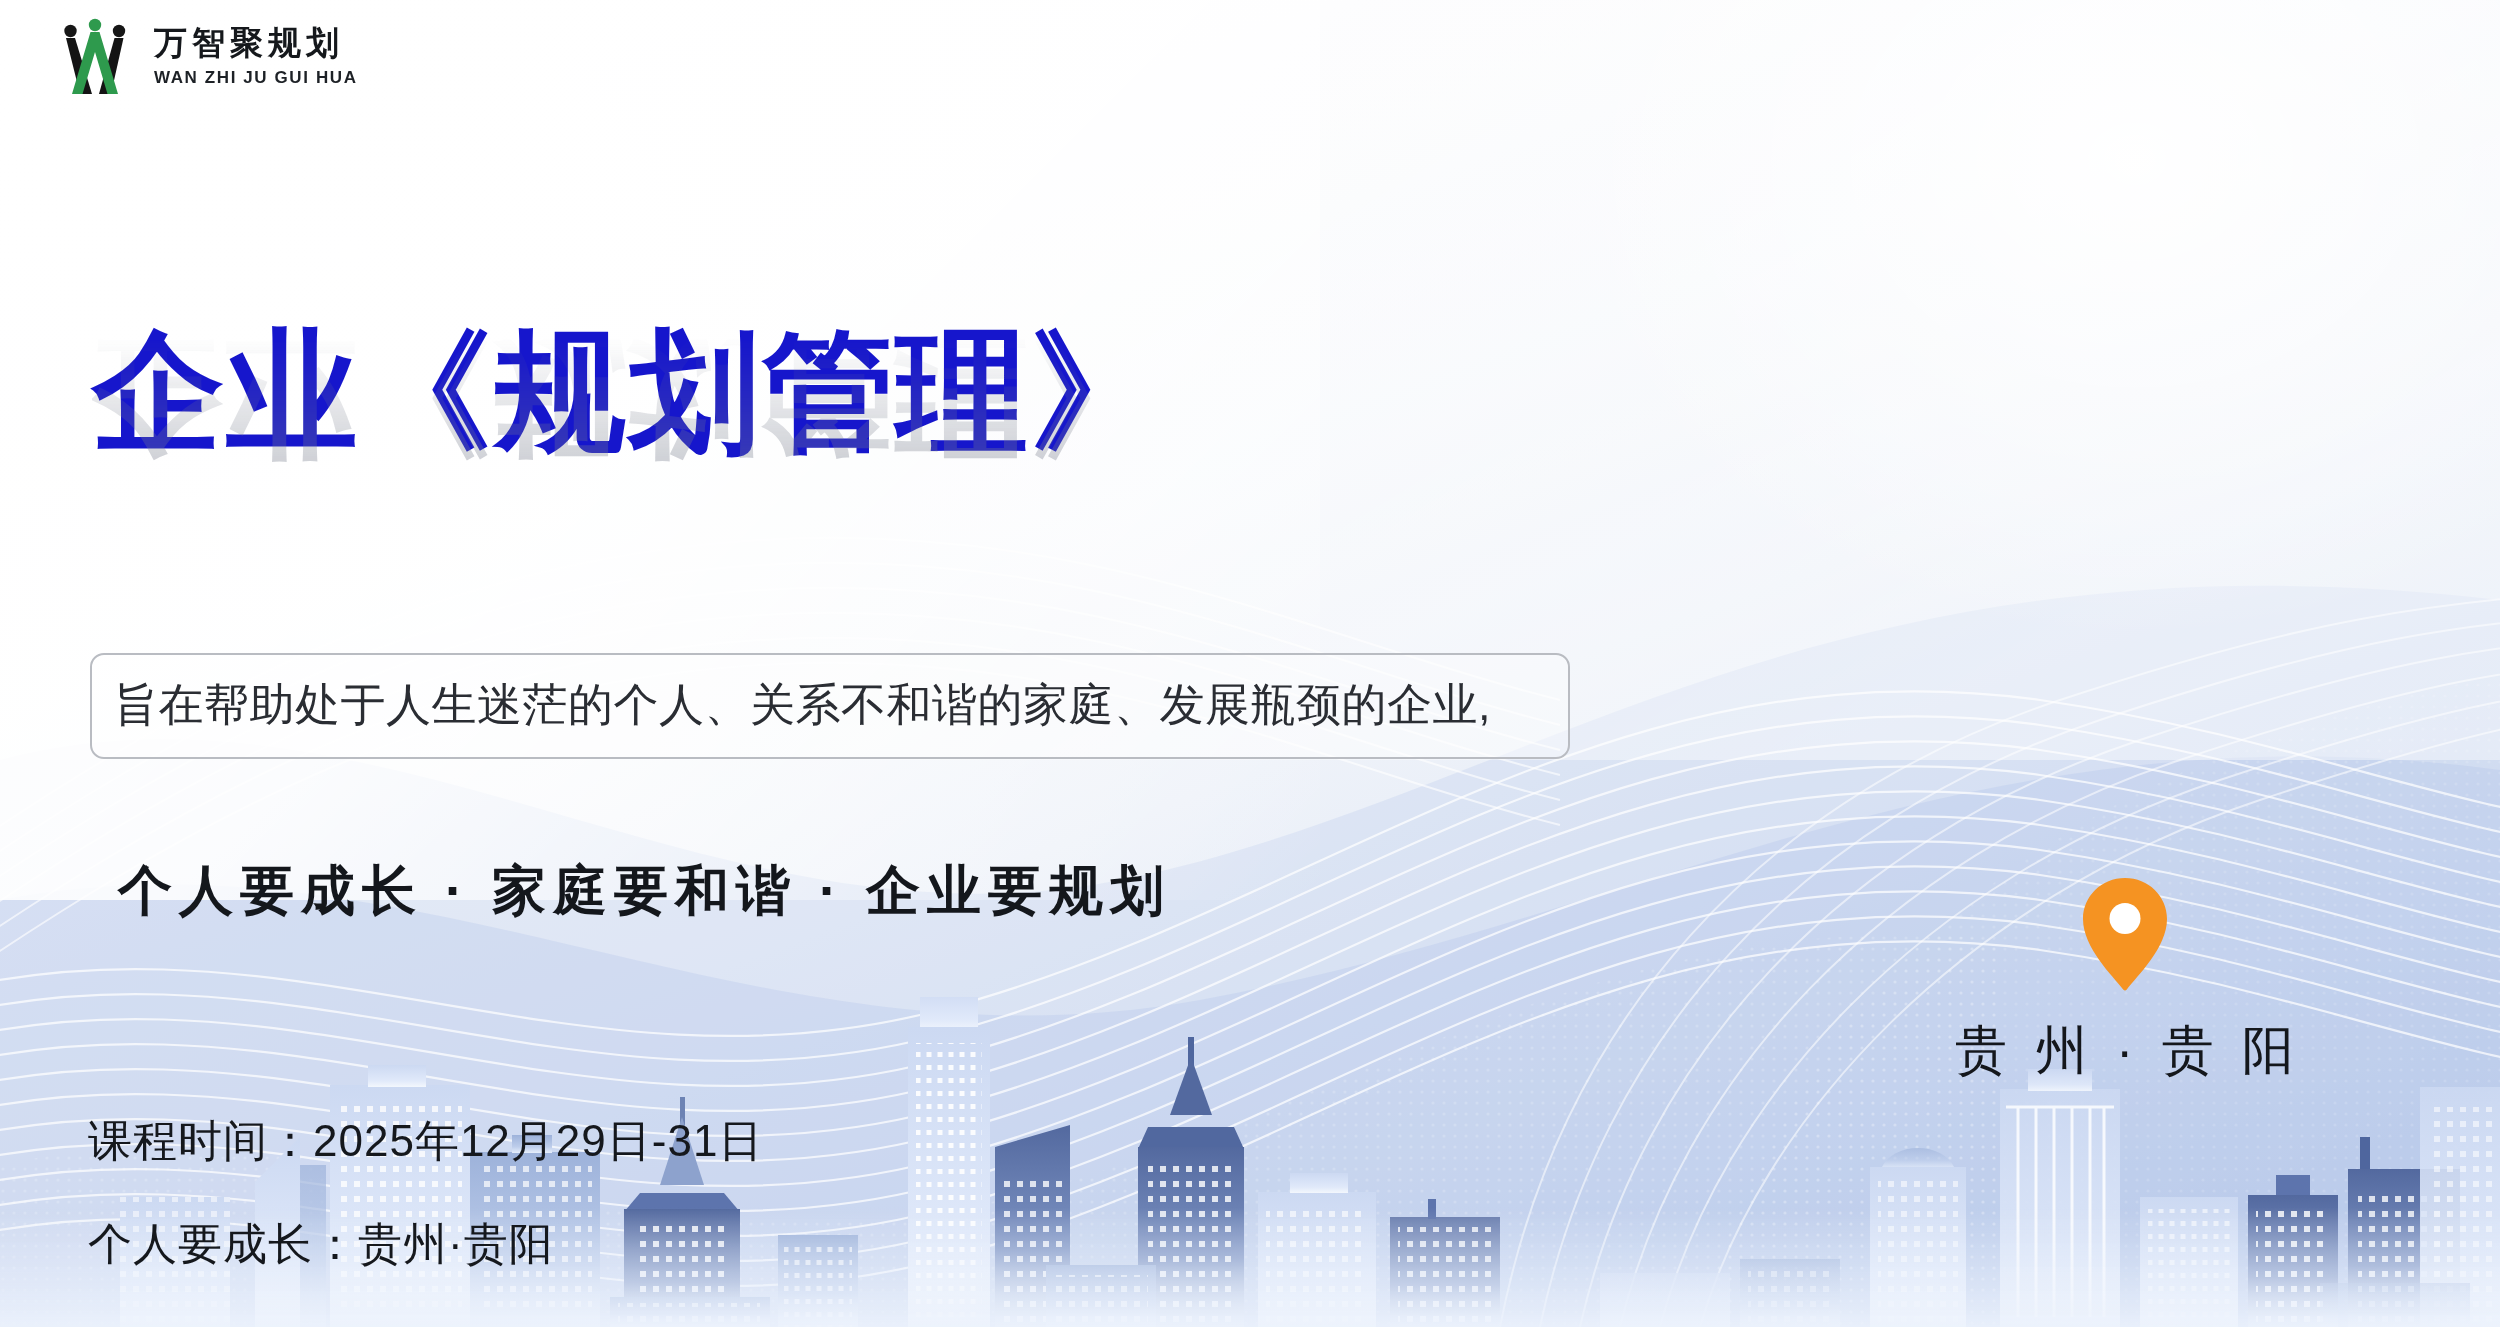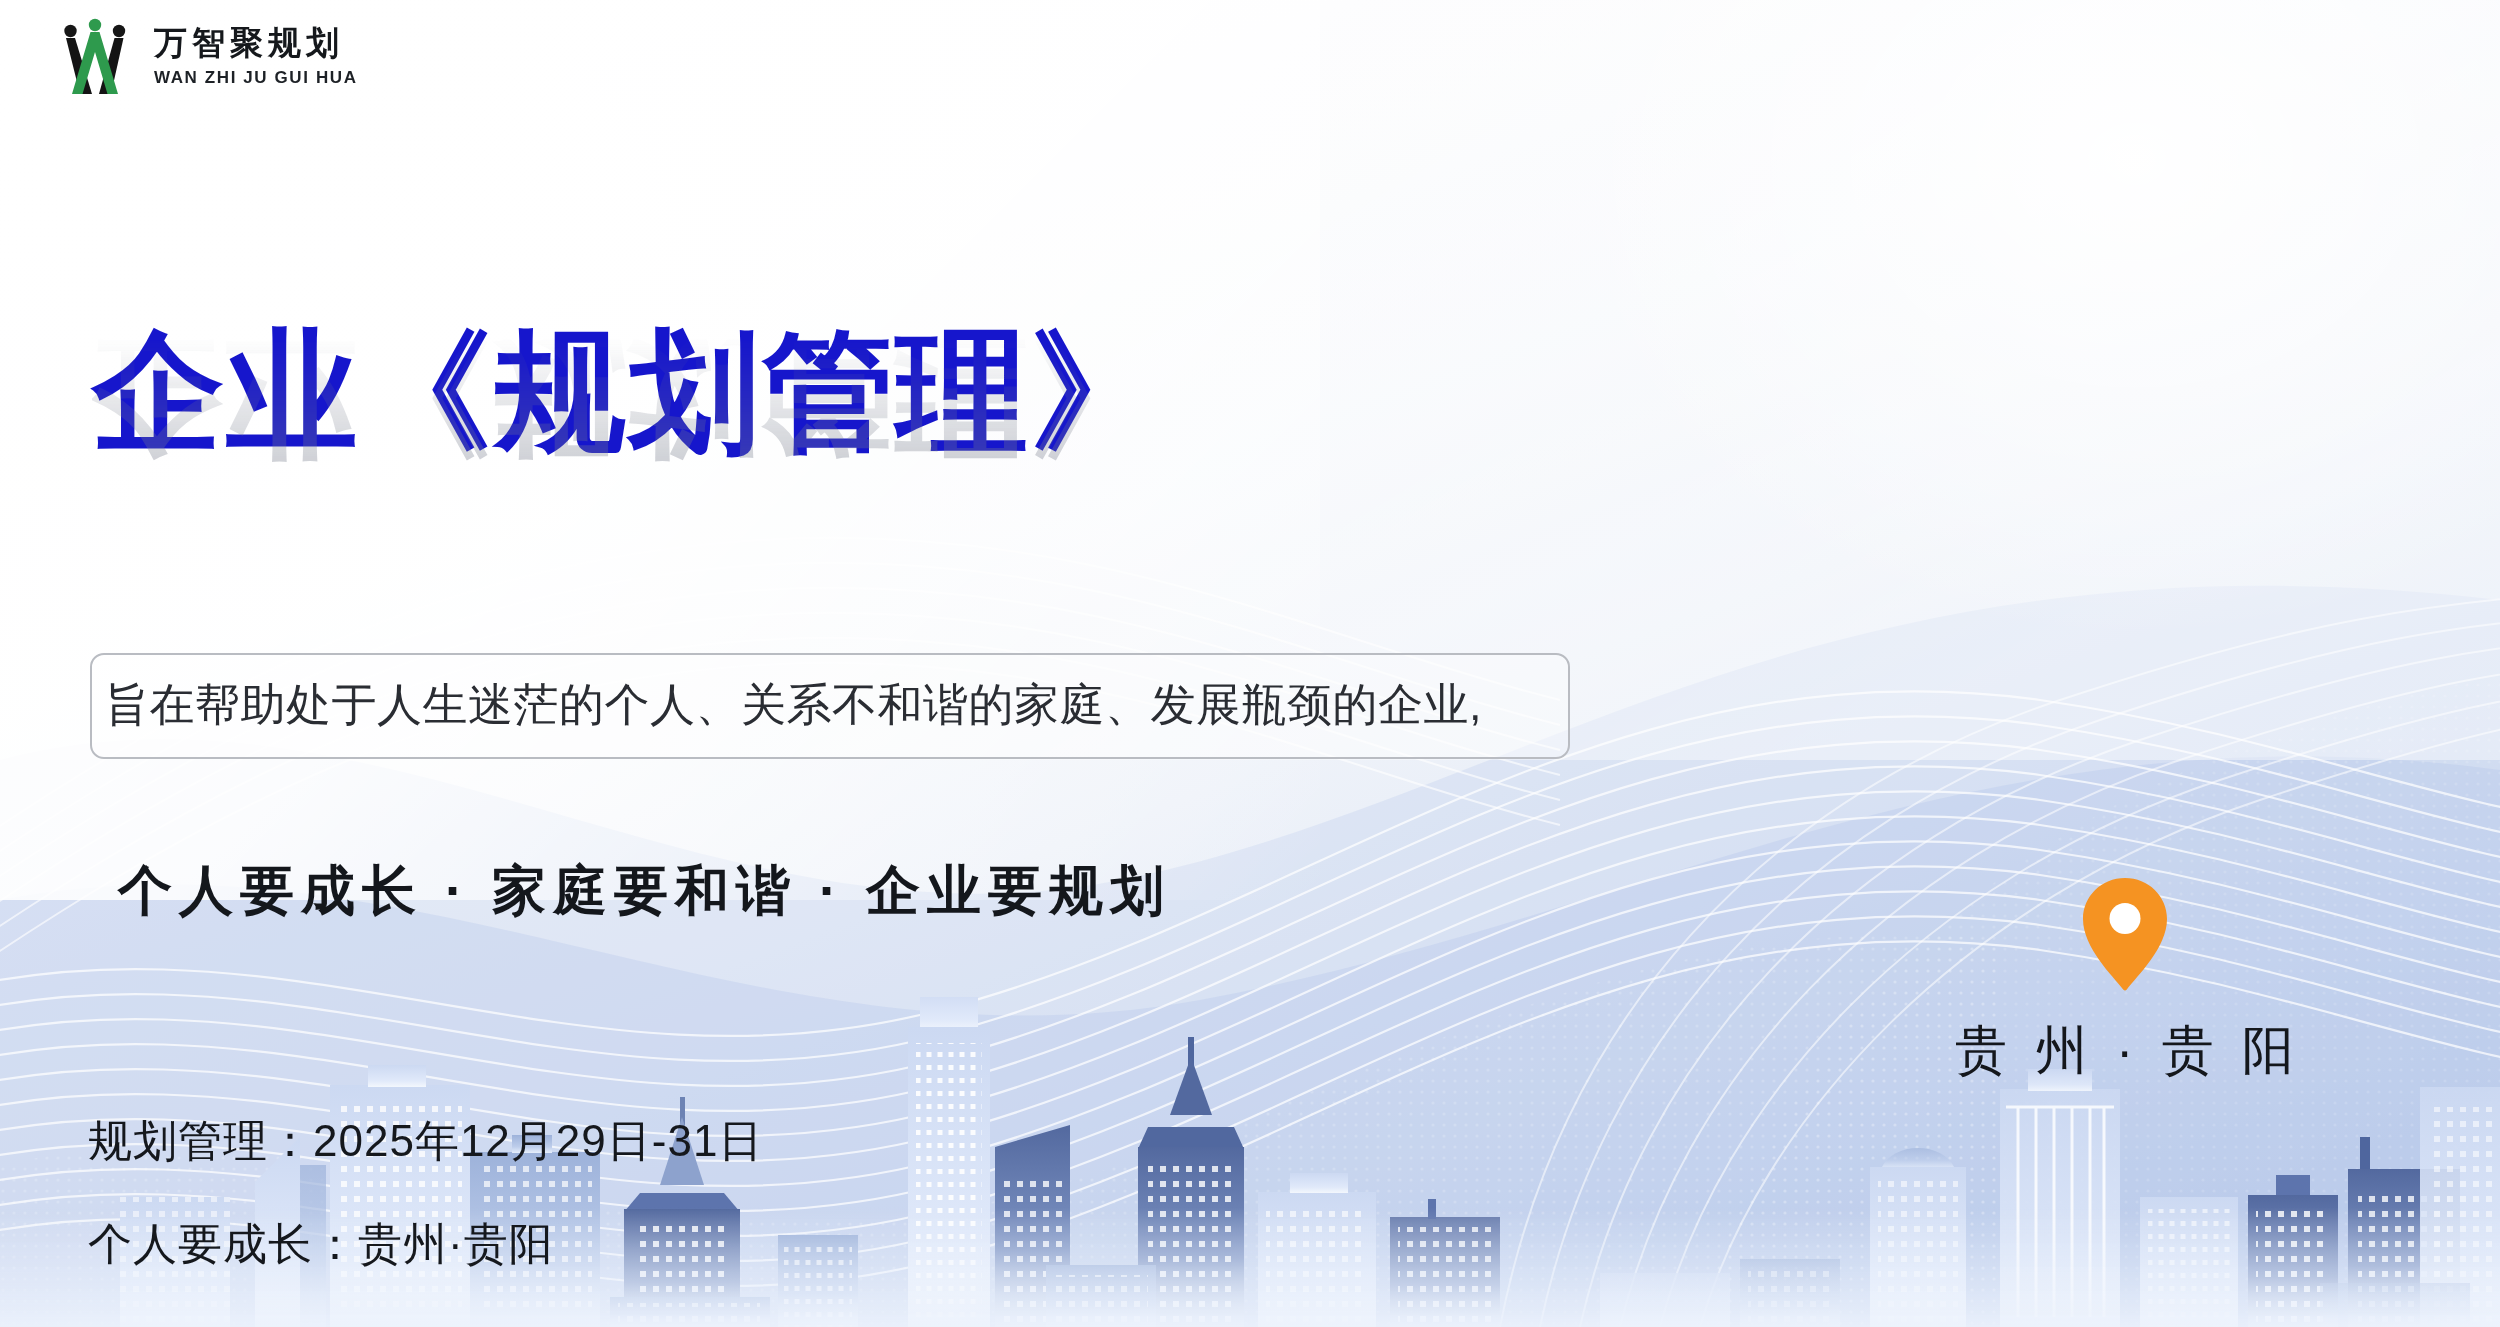--- a/index.html
+++ b/index.html
@@ -123,21 +123,21 @@
 
   
   .desc-box {
     position: absolute;
     left: 90px;
     top: 653px;
     width: 1480px;
     box-sizing: border-box;
     border: 2px solid #b9bcc2;
     border-radius: 14px;
-    padding: 18px 26px 20px 12px;
+    padding: 18px 26px 20px 21px;
     background: rgba(255,255,255,0.30);
   }
   .desc-line {
     font-size: 45px;
     line-height: 1.42;
     color: #2a2d33;
     font-weight: 500;
     letter-spacing: 0.5px;
     white-space: nowrap;
   }
@@ -448,21 +448,21 @@
   </div>
 
   <div class="desc-box">
     <div class="desc-line">旨在帮助处于人生迷茫的个人、关系不和谐的家庭、发展瓶颈的企业,</div>
   </div>
 
   <div class="tagline">个人要成长 · 家庭要和谐 · 企业要规划</div>
 
   <div class="course-info">
     <div class="course-row">
-      <span>规划管理：</span><span>2025年12月29日-31日</span>
+      <span>课程时间：</span><span>2025年12月29日-31日</span>
     </div>
     <div class="course-row">
       <span>个人要成长：</span><span>贵州·贵阳</span>
     </div>
   </div>
 
   <div class="location">
     <svg class="pin-svg" viewBox="0 0 92 118" xmlns="http://www.w3.org/2000/svg">
       <path d="M46 2 C22.5 2 4 20.3 4 43 C4 72 34 100 44.2 113.5 C45.1 114.7 46.9 114.7 47.8 113.5 C58 100 88 72 88 43 C88 20.3 69.5 2 46 2 Z" fill="#F59322"></path>
       <circle cx="46" cy="42.5" r="15.5" fill="#ffffff"></circle>

